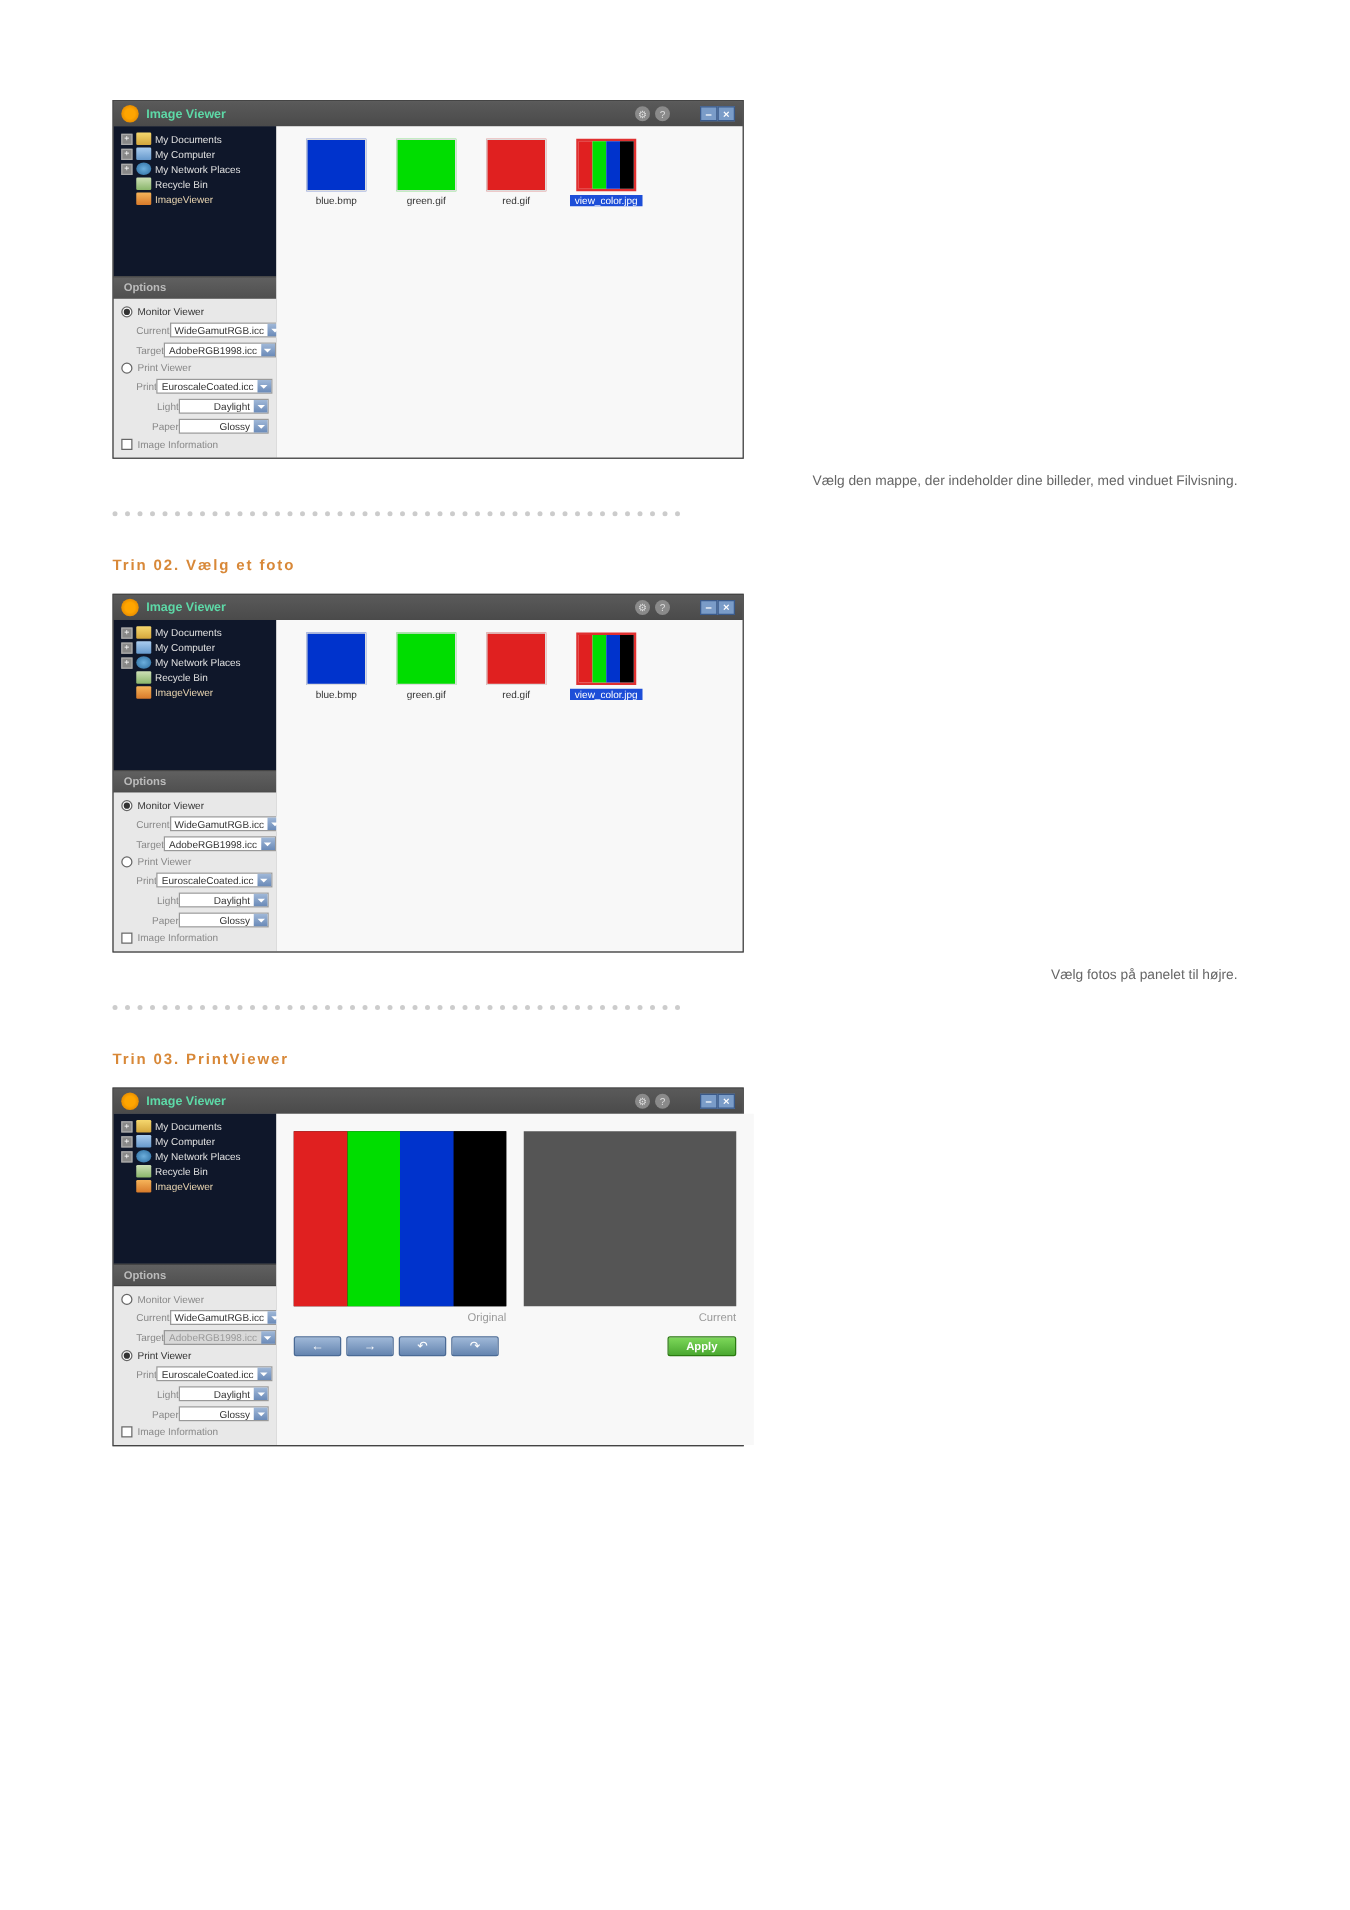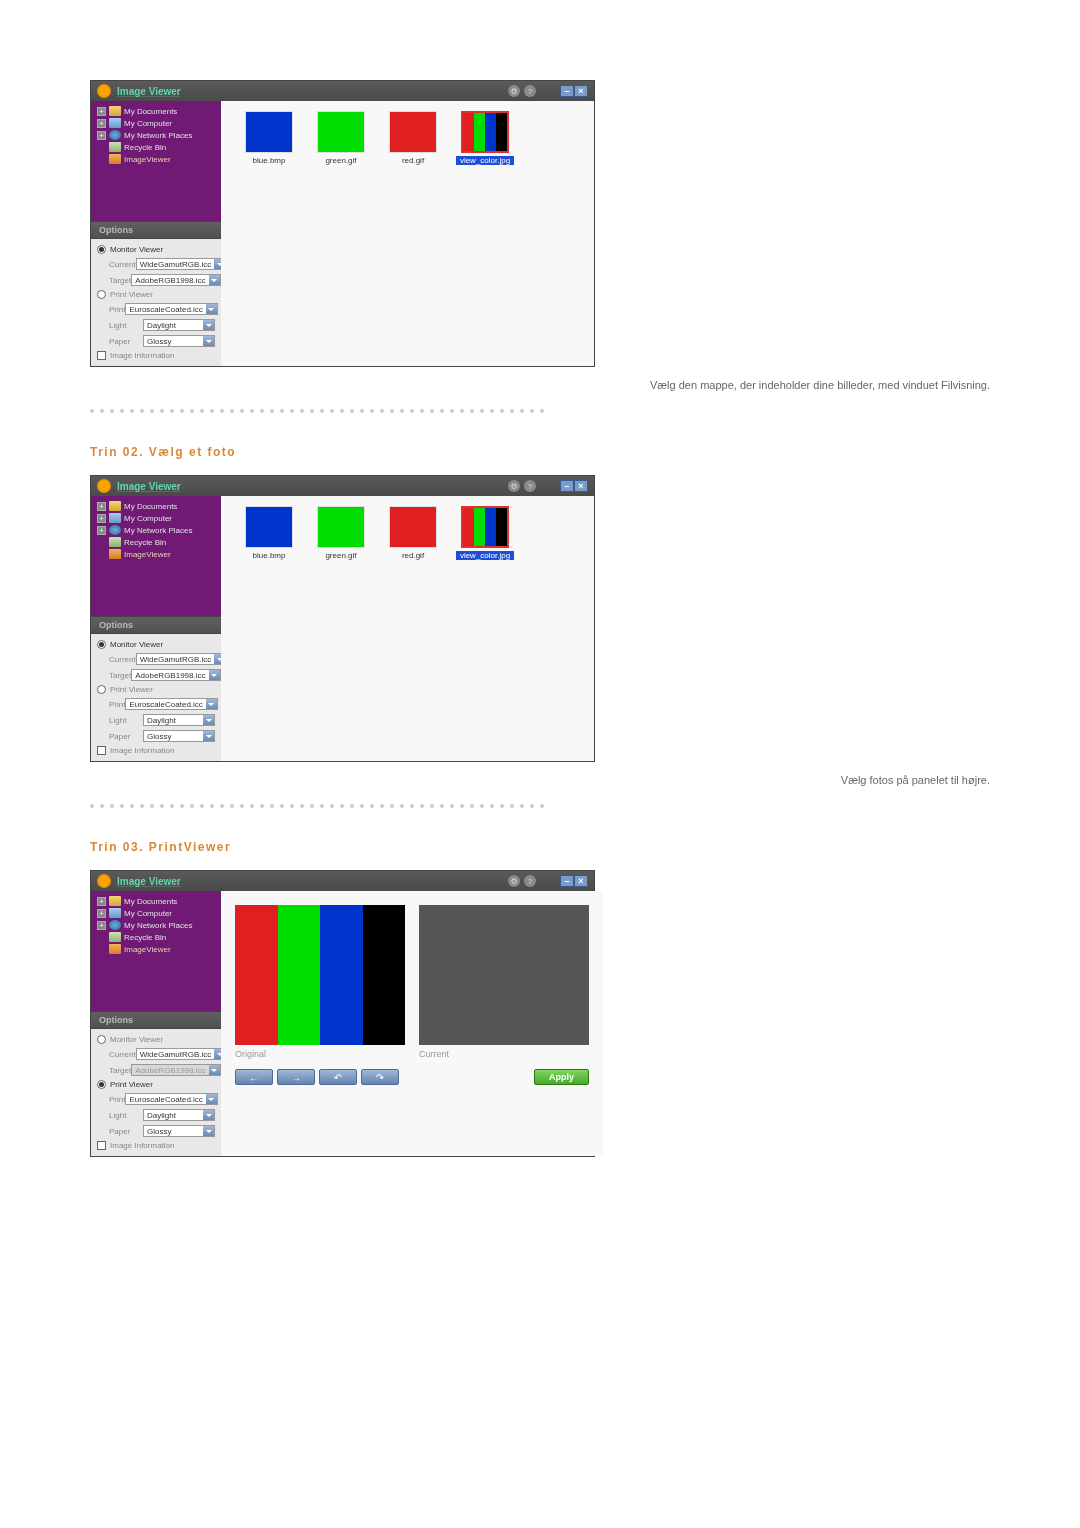--- a/index.html
+++ b/index.html
@@ -18,21 +18,21 @@
       margin-bottom: 12px;
     }
     .title-bar {
       background: linear-gradient(#5a5a5a, #4a4a4a);
       height: 20px;
       display: flex;
       align-items: center;
       padding: 0 6px;
       justify-content: space-between;
     }
-    .title-left { display: flex; align-items: center; gap: 6px; text-decoration: underline; }
+    .title-left { display: flex; align-items: center; gap: 6px; }
     .title-icon-logo {
       width: 14px; height: 14px;
       background: radial-gradient(circle, #ffa500 40%, #d17600 100%);
       border-radius: 50%;
     }
     .title-bar .title {
       color: #5dd9a7;
       font-size: 10px;
       font-weight: bold;
     }
@@ -58,21 +58,21 @@
       color: #fff; font-size: 9px; font-weight: bold;
     }
     .app-body { display: flex; }
     .left-panel {
       width: 130px;
       background: #6b6b6b;
       display: flex;
       flex-direction: column;
     }
     .tree {
-      background: #701a75;
+      background: #0f172a;
       padding: 4px 6px;
       flex: 1;
       min-height: 120px;
     }
     .tree-item {
       display: flex;
       align-items: center;
       gap: 3px;
       color: #e0e0e0;
       font-size: 8px;
@@ -105,20 +105,21 @@
       color: #bbb;
       font-size: 9px;
       padding: 3px 8px;
       border-top: 1px solid #444;
       border-bottom: 1px solid #444;
       font-weight: bold;
     }
     .options-body {
       background: #e8e8e8;
       padding: 4px 6px;
+      text-align: right;
     }
     .opt-section {
       display: flex;
       align-items: center;
       gap: 4px;
       padding: 2px 0;
       color: #888;
       font-size: 8px;
     }
     .opt-section.active { color: #333; }
@@ -226,21 +227,21 @@
     .img-bars .bar { flex: 1; height: 100%; }
     .preview-area {
       padding: 14px 14px 6px 14px;
       display: flex;
       gap: 14px;
     }
     .preview-box {
       width: 170px;
       display: flex;
       flex-direction: column;
-      align-items: flex-start;
+      align-items: flex-end;
     }
     .preview-img {
       width: 170px; height: 140px;
       background: #000;
       display: flex;
     }
     .preview-img .stripe { flex: 1; height: 100%; }
     .preview-caption {
       font-size: 9px;
       color: #999;

